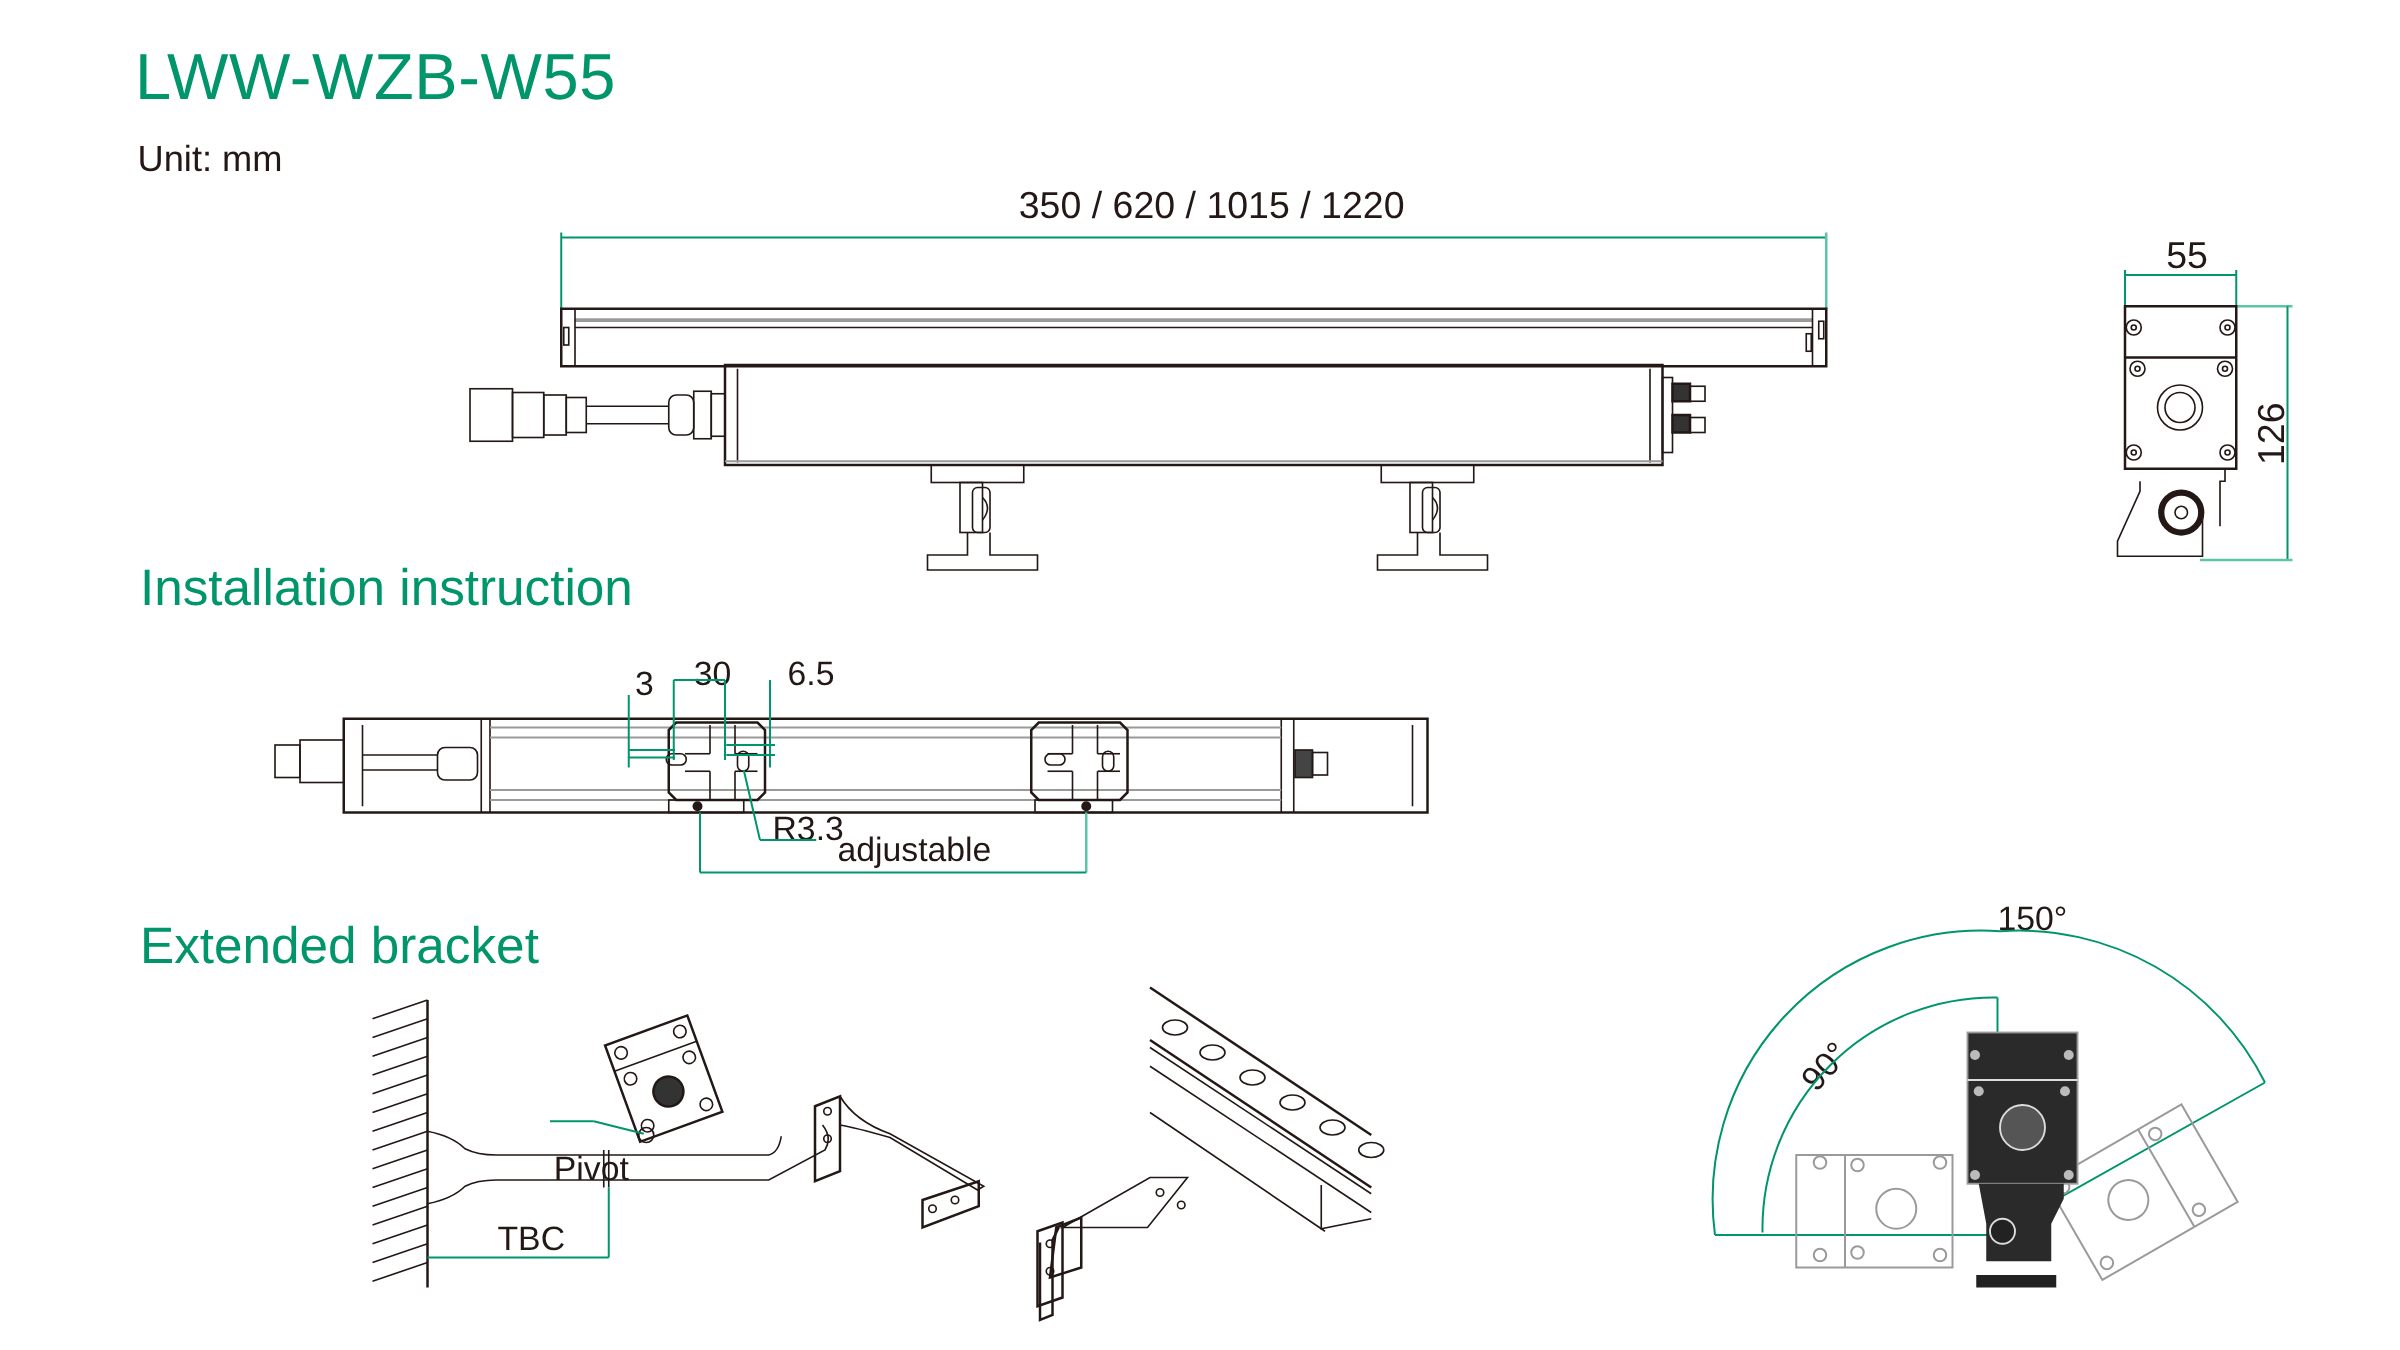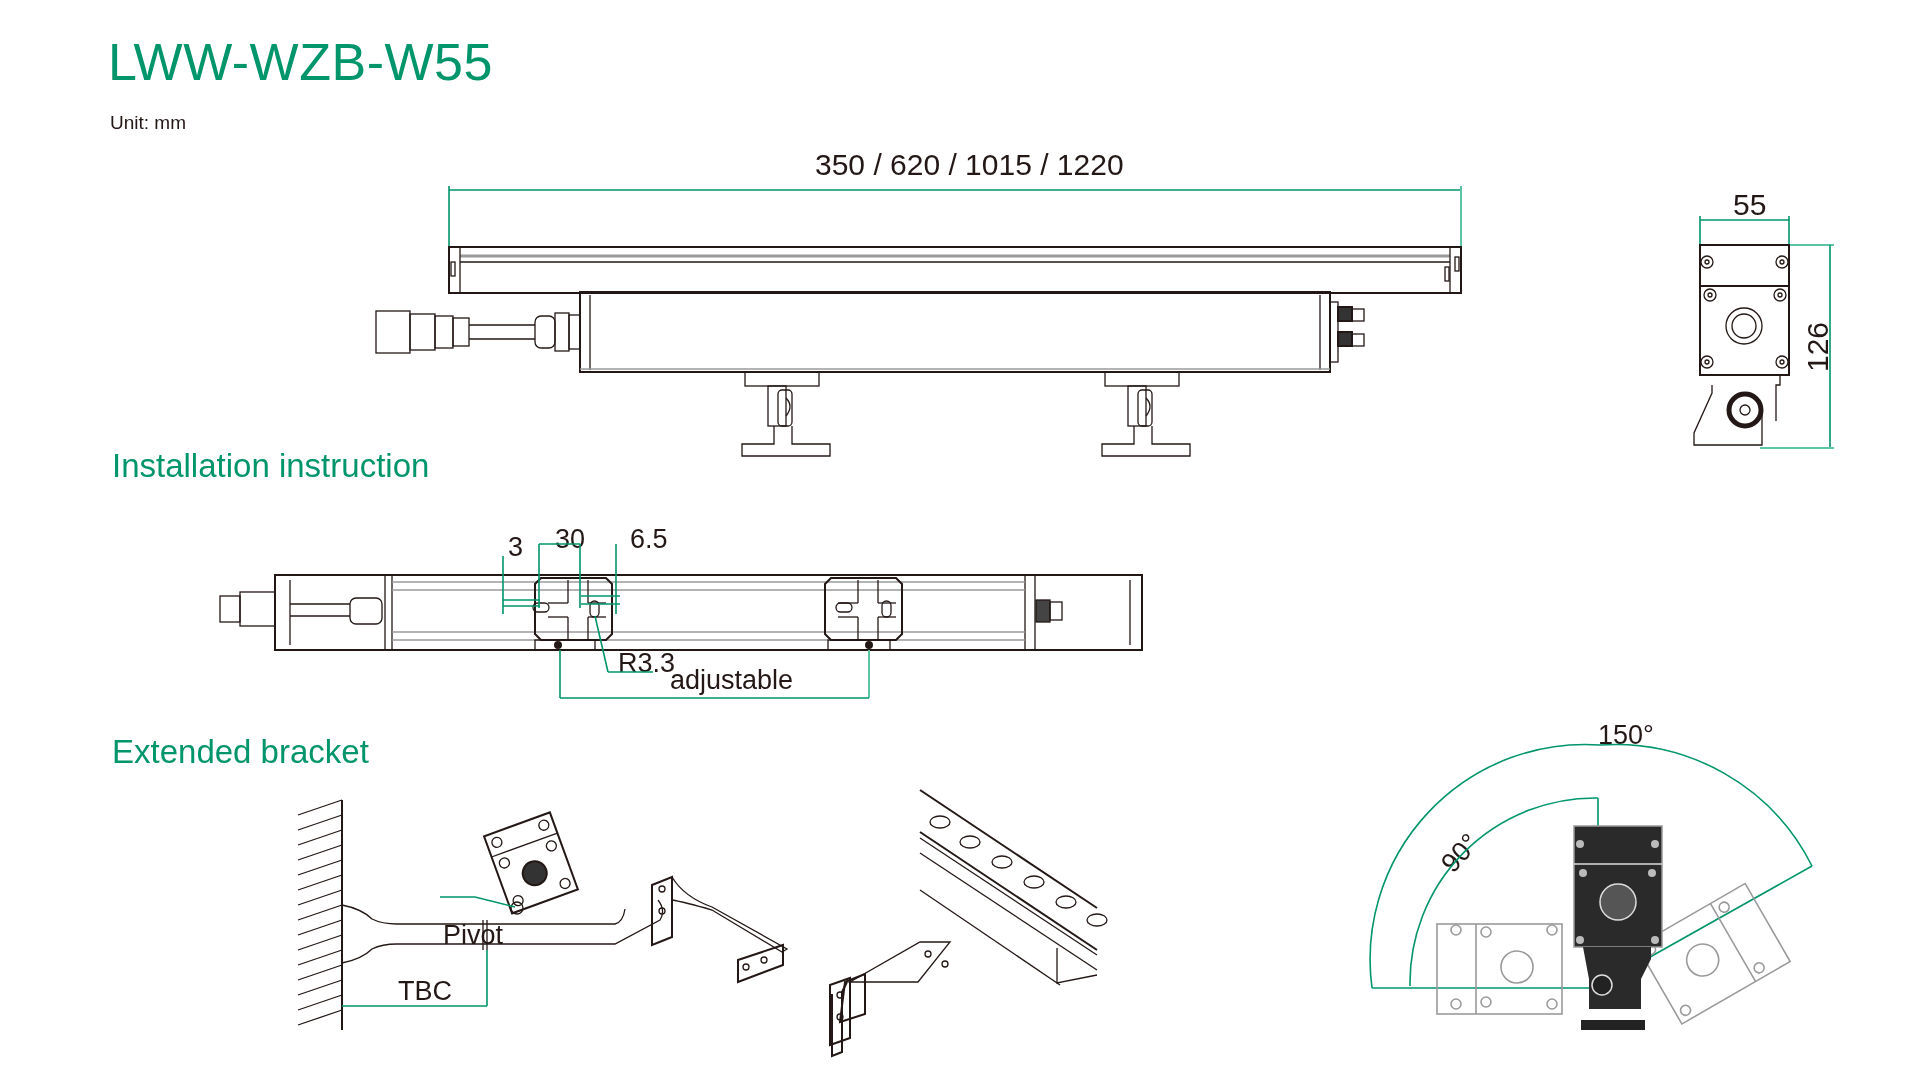--- a/index.html
+++ b/index.html
@@ -1,20 +1,20 @@
 <!DOCTYPE html>
 <html><head>
 <meta charset="utf-8">
 <style>
   html, body { margin:0; padding:0; background:#ffffff; }
   body { width:1920px; height:1080px; position:relative; overflow:hidden; font-family:"Liberation Sans", "DejaVu Sans", sans-serif; color:#231815; }
   .abs { position:absolute; white-space:nowrap; }
   .title { left:108px; top:32px; font-size:52px; color:#00956a; letter-spacing:0.5px;text-align:right; }
-  .unit { left:110px; top:112px; font-size:19px; color:#231815; }
-  .section { font-size:33px; color:#00956a; }
+  .unit { left:110px; top:112px; font-size:29px; color:#231815; }
+  .section { font-size:41px; color:#00956a; }
   .dim { font-size:30px; color:#231815; }
   .dim-sm { font-size:27px; color:#231815; }
   svg { position:absolute; left:0; top:0; }
   .stroke { stroke:#231815; fill:none; stroke-width:2; }
   .thin { stroke:#231815; fill:none; stroke-width:1.3; }
   .grey { stroke:#9a9a9a; fill:none; stroke-width:1.6; }
   .green { stroke:#00956a; fill:none; stroke-width:1.6; }
   .lgreen { stroke:#5cc5a6; fill:none; stroke-width:2; }
 </style>
 </head>

